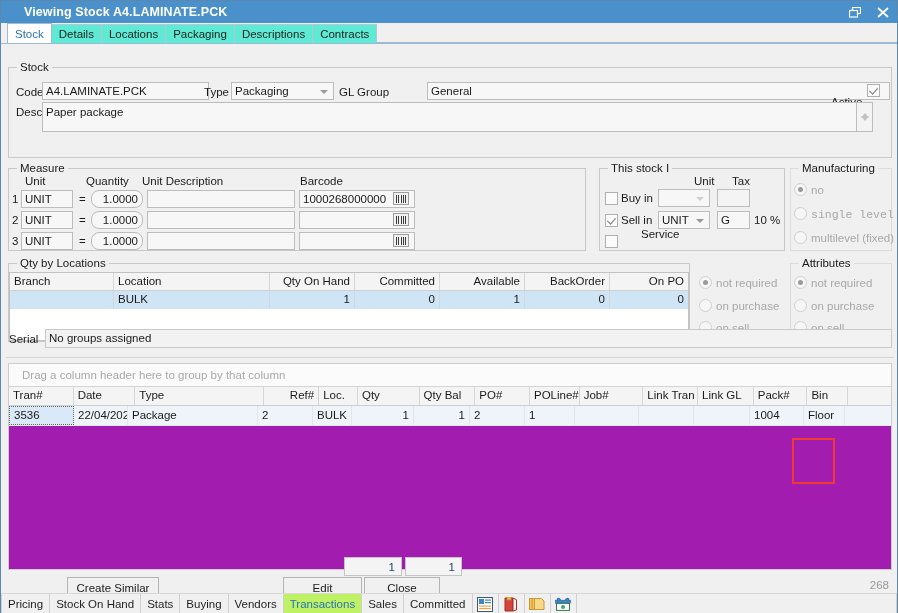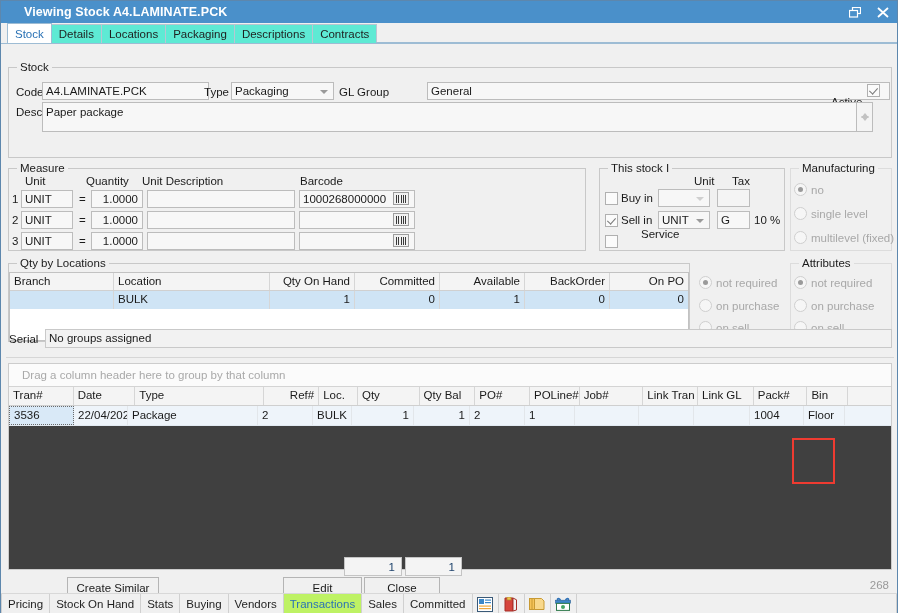--- a/index.html
+++ b/index.html
@@ -85,21 +85,21 @@
     box-sizing:border-box;
     border:1px solid #bcbcbc;
     background:#f7f7f7;
     height:18px;line-height:16px;
     font-family:"Liberation Sans", sans-serif;
     font-size:11.5px;color:#1a1a1a;
     padding:0 3px;
     position:absolute;
     overflow:hidden;white-space:nowrap;
   }
-  .inp.num{text-align:right;padding-right:4px;}
+  .inp.num{text-align:right;padding-right:4px;border-radius:8px;}
   .inp.disabled{color:#a0a0a0;background:#f4f4f4;}
   .combo{
     box-sizing:border-box;
     border:1px solid #bcbcbc;background:#f7f7f7;
     height:18px;line-height:16px;font-size:11.5px;
     padding:0 16px 0 3px;position:absolute;white-space:nowrap;overflow:hidden;
   }
   .combo:after{
     content:"";position:absolute;right:5px;top:7px;
     border-left:4px solid transparent;border-right:4px solid transparent;
@@ -139,21 +139,21 @@
   }
   .gh.r{text-align:right;}
   .grow{display:flex;height:18px;background:#cfe4f5;}
   .gc{
     box-sizing:border-box;border-right:1px solid #d6d6d6;
     font-size:11.5px;line-height:17px;padding:0 4px;overflow:hidden;white-space:nowrap;
   }
   .gc.r{text-align:right;}
   
   .txpanel{
-    position:absolute;background:#404040;
+    position:absolute;background:#a21caf;
     border:1px solid #cccccc;box-sizing:border-box;
   }
   .dragbar{
     height:22px;line-height:22px;padding-left:13px;
     color:#a9a9a9;font-size:11.5px;background:#fbfbfb;
   }
   .txhead{display:flex;height:18px;background:#f4f4f4;border-top:1px solid #d4d4d4;border-bottom:1px solid #cfcfcf;}
   .txh{
     box-sizing:border-box;border-right:1px solid #d6d6d6;
     font-size:11.5px;line-height:17px;padding:0 4px;color:#1a1a1a;overflow:hidden;white-space:nowrap;
@@ -340,21 +340,21 @@
 
     <div class="cb" style="left:604px;top:191px;"></div>
     <span class="lbl" style="position:absolute;left:620px;top:184px;margin-left:20px;">Service</span>
 
     <div class="gbox" style="left:789px;top:124px;width:102px;height:83px;border-color:#dcdcdc;">
       <span class="glabel">Manufacturing</span>
     </div>
     <div class="rd sel" style="left:793px;top:139px;"></div>
     <span class="rd-label" style="left:810px;top:140px;">no</span>
     <div class="rd" style="left:793px;top:163px;"></div>
-    <span class="rd-label" style="left:810px;top:164px;">single level</span>
+    <span class="rd-label" style="left:810px;top:164px;font-family:Liberation Mono, monospace;">single level</span>
     <div class="rd" style="left:793px;top:187px;"></div>
     <span class="rd-label" style="left:810px;top:188px;">multilevel (fixed)</span>
 
     <div class="gbox" style="left:7px;top:219px;width:682px;height:79px;">
       <span class="glabel">Qty by Locations</span>
     </div>
     <div class="grid" style="left:8px;top:228px;width:680px;height:69px;">
       <div class="ghead">
         <div class="gh" style="width:104px;">Branch</div>
         <div class="gh" style="width:156px;">Location</div>

